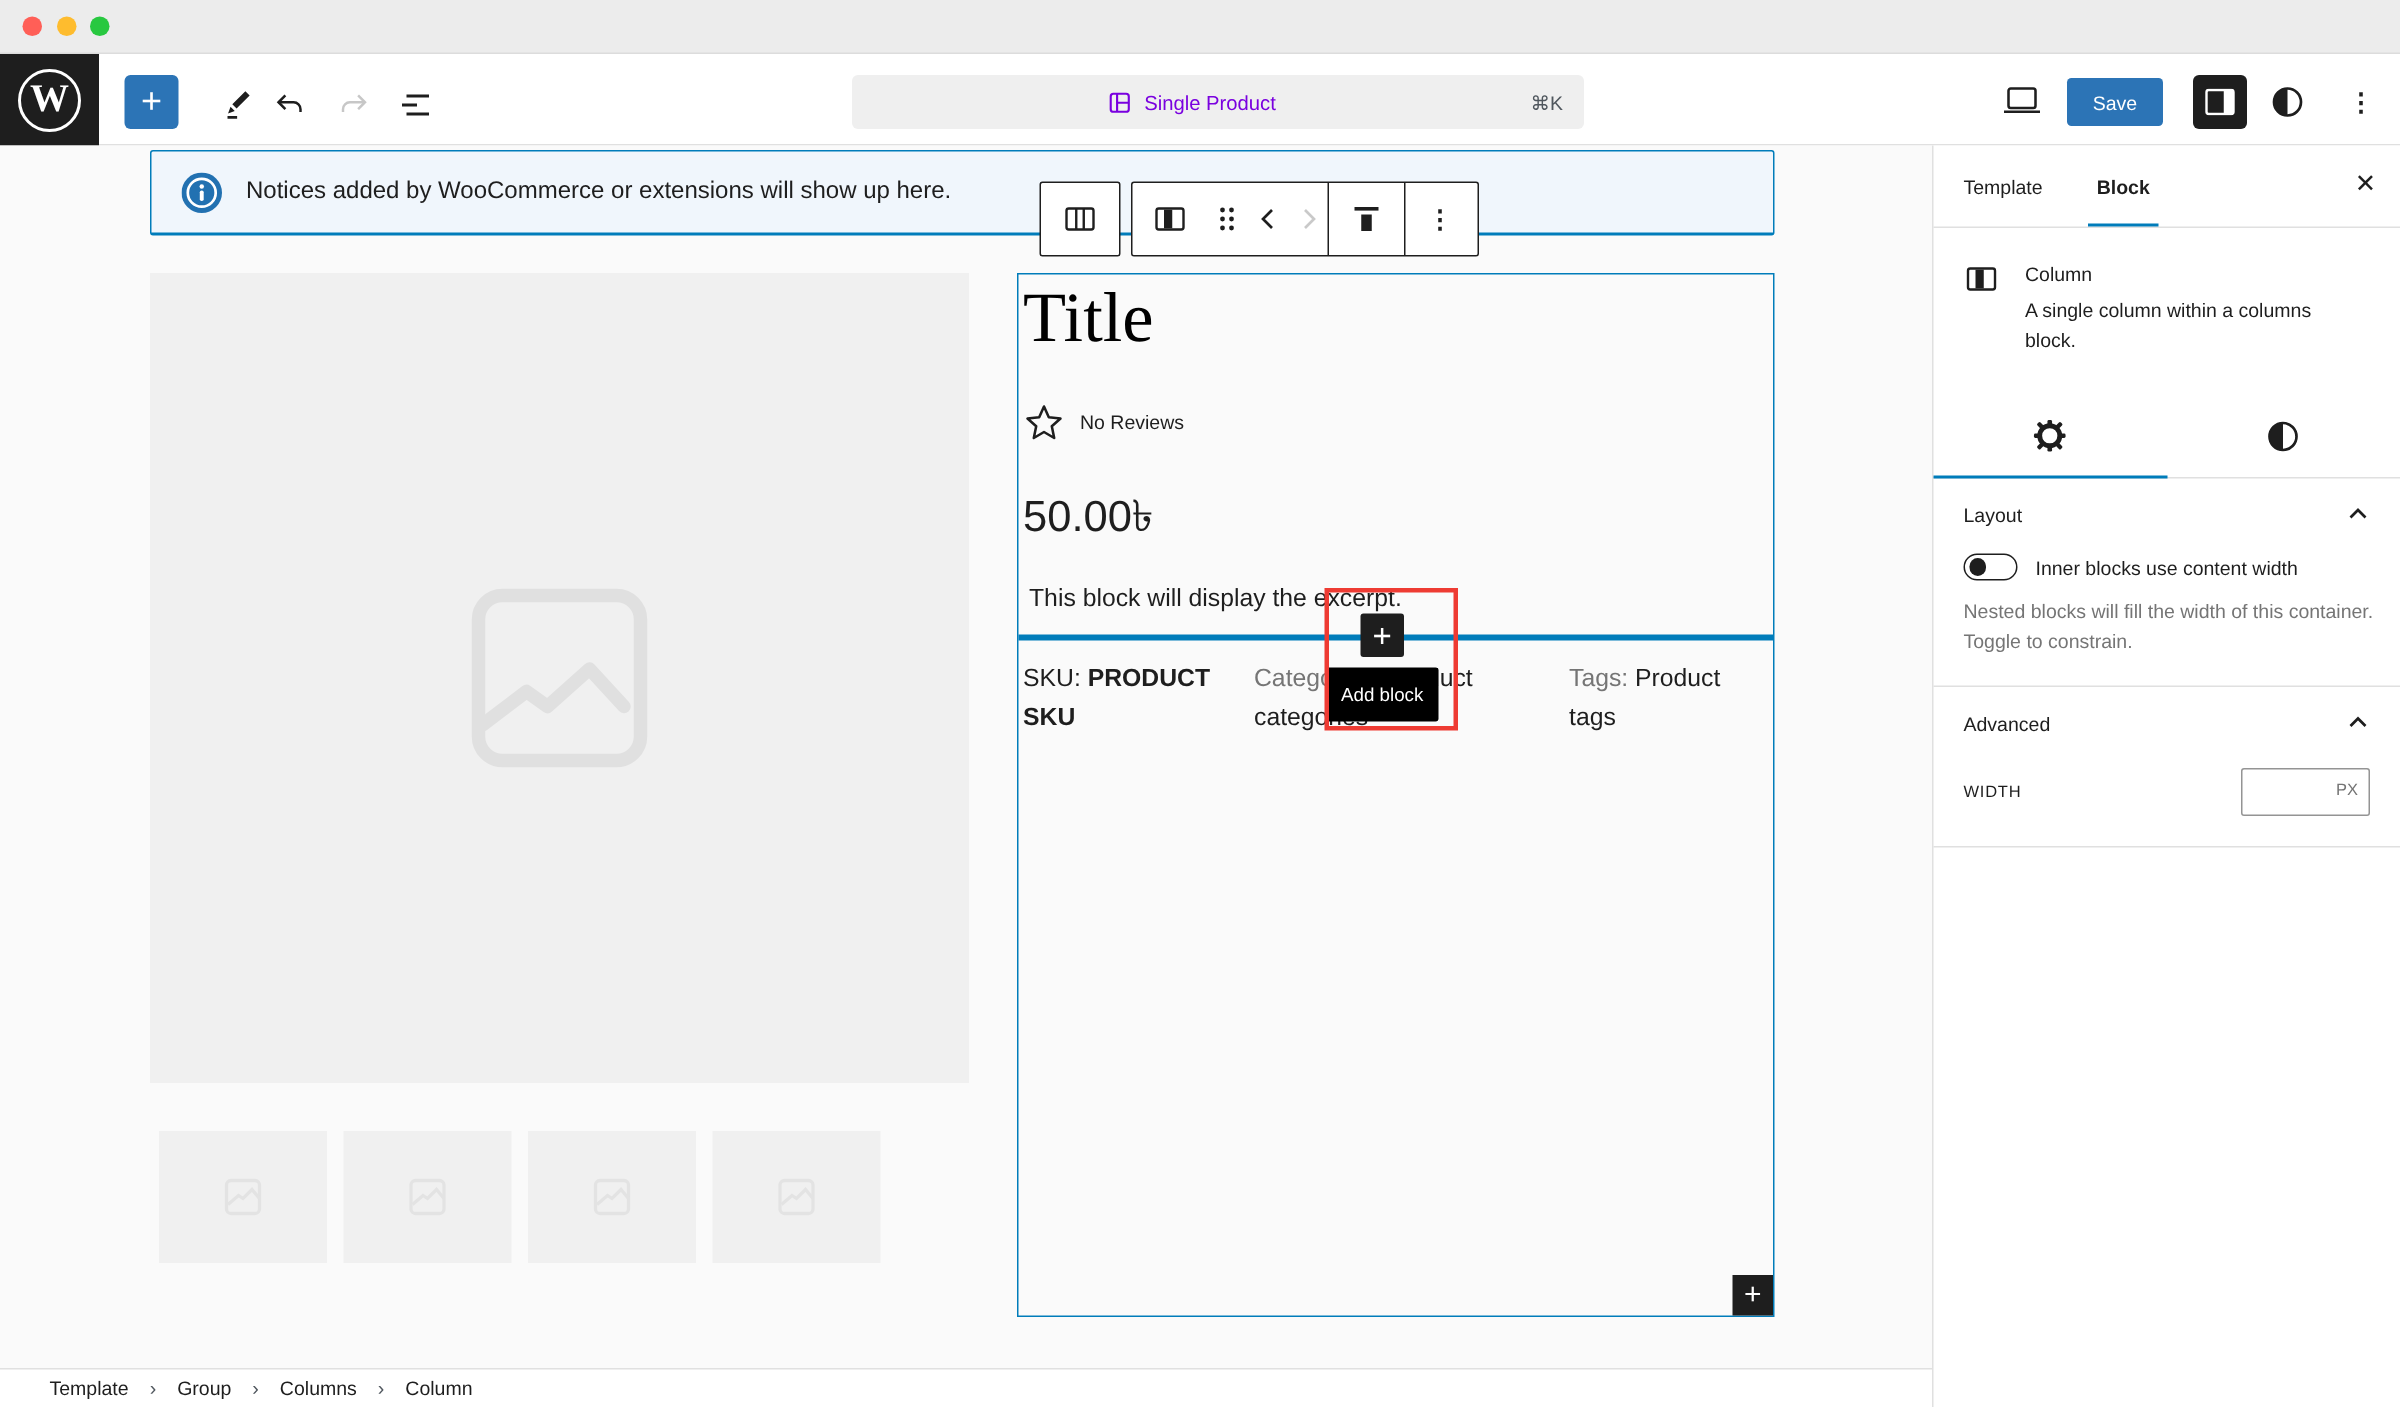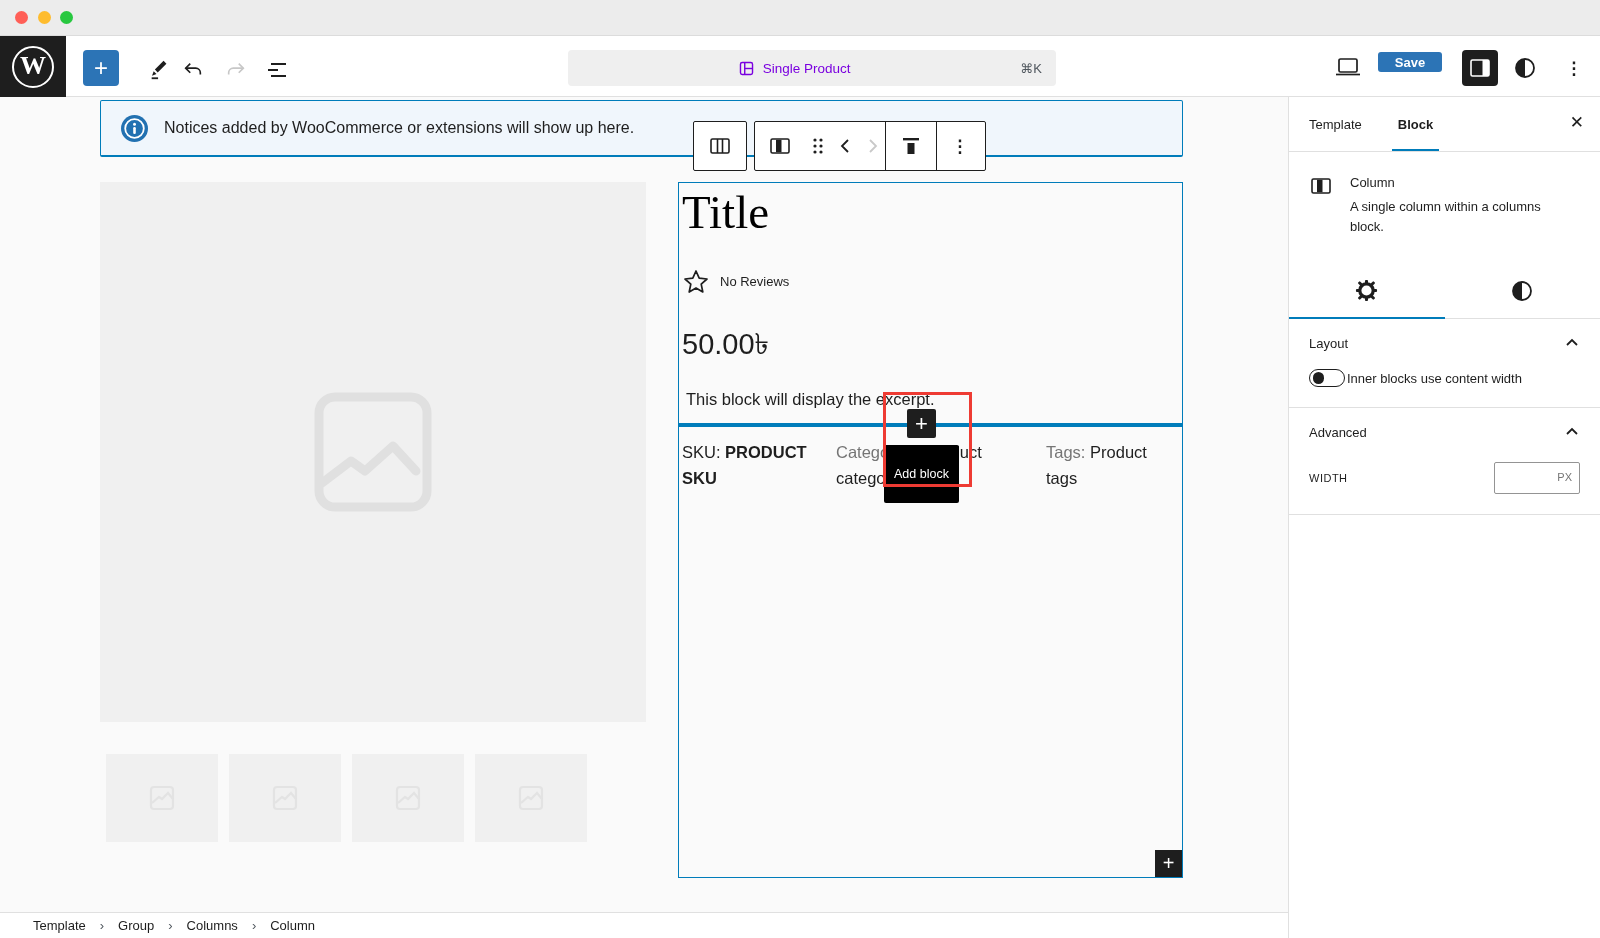--- a/index.html
+++ b/index.html
@@ -13,21 +13,21 @@
   
   #header { position:absolute; left:0; top:36px; width:1600px; height:61px; background:#fff; border-bottom:1px solid #e0e0e0; }
   #wp-logo { position:absolute; left:0; top:0; width:66px; height:61px; background:#1e1e1e; display:flex; align-items:center; justify-content:center; cursor:pointer; }
   #wp-logo .wmark { width:42px; height:42px; border:2.5px solid #fff; border-radius:50%; color:#fff; display:flex; align-items:center; justify-content:center; font-family:"Liberation Serif", serif; font-size:26px; font-weight:bold; line-height:1; padding-bottom:2px; }
   .hbtn { position:absolute; display:flex; align-items:center; justify-content:center; cursor:pointer; }
   #inserter { left:83px; top:14px; width:36px; height:36px; border-radius:4px; background:#2c74b6; color:#fff; font-size:24px; font-weight:300; }
   #doc-pill { position:absolute; left:568px; top:14px; width:488px; height:36px; background:#efefef; border-radius:4px; display:flex; align-items:center; cursor:pointer; }
   #doc-pill .doc-center { flex:1; display:flex; align-items:center; justify-content:center; gap:8px; }
   #doc-title { font-size:13.5px; font-weight:500; }
   #doc-shortcut { font-size:13px; color:#50575e; margin-right:14px; }
-  #save-btn { left:1378px; top:16px; width:64px; height:20px; background:#2c74b6; border-radius:3px; color:#fff; font-size:13px; font-weight:700; }
+  #save-btn { left:1378px; top:16px; width:64px; height:32px; background:#2c74b6; border-radius:3px; color:#fff; font-size:13px; font-weight:400; }
   #panel-toggle { left:1462px; top:14px; width:36px; height:36px; background:#1e1e1e; border-radius:4px; }
 
   
   #canvas { position:absolute; left:0; top:97px; width:1288px; height:815px; background:#fafafa; }
 
   #notice { position:absolute; left:100px; top:3px; width:1083px; height:57px; background:#f0f6fc;
     border:1.5px solid #007cba; border-bottom-width:2.5px; border-radius:2px;
     display:flex; align-items:center; padding-left:20px; gap:16px; }
   #notice-text { font-size:16px; }
 
@@ -50,21 +50,21 @@
   #price { position:absolute; left:3px; top:138px; font-size:29px; }
   #excerpt { position:absolute; left:7px; top:207px; font-size:16.5px; }
   .meta-col { position:absolute; top:256px; font-size:16.5px; line-height:26px; }
   .meta-label { color:#757575; }
   #meta-sku { left:3px; width:132px; color:#1e1e1e; }
   #meta-sku b { font-weight:bold; }
   #meta-cats { left:157px; width:154px; }
   #meta-tags { left:367px; width:114px; }
   #insert-line { position:absolute; left:0; right:0; top:240px; height:4px; background:#007cba; z-index:20; }
   #addblock-btn { position:absolute; left:228px; top:226px; width:29px; height:29px; background:#1e1e1e; border-radius:2px; color:#fff; display:flex; align-items:center; justify-content:center; font-size:22px; font-weight:300; z-index:30; cursor:pointer; }
-  #addblock-tip { position:absolute; left:205px; top:262px; background:#000; color:#fff; border-radius:2px; padding:22px 10px; font-size:12.5px; white-space:nowrap; z-index:30; }
+  #addblock-tip { position:absolute; left:205px; top:262px; background:#000; color:#fff; border-radius:2px; padding:11px 10px; font-size:12.5px; white-space:nowrap; z-index:30; }
   #annotation-box { position:absolute; left:204px; top:209px; width:89px; height:95px; border:3px solid #ee3b33; z-index:40; }
   #appender { position:absolute; right:0; bottom:0; width:27px; height:27px; background:#1e1e1e; color:#fff; display:flex; align-items:center; justify-content:center; font-size:20px; font-weight:300; z-index:20; cursor:pointer; }
 
   
   #breadcrumb { position:absolute; left:0; top:912px; width:1288px; height:26px; background:#fff; border-top:1px solid #e0e0e0; display:flex; align-items:center; gap:14px; padding-left:33px; }
   .bc-item { font-size:13px; cursor:pointer; }
   .bc-sep { color:#50575e; font-size:13px; }
 
   
   #sidebar { position:absolute; left:1288px; top:97px; width:312px; height:841px; background:#fff; border-left:1px solid #e0e0e0; }
@@ -78,21 +78,21 @@
   #sb-card .card-title { font-size:13px; font-weight:500; margin-top:3px; }
   #sb-card .card-desc { font-size:13px; line-height:1.55; margin-top:7px; width:212px; }
 
   #sb-icontabs { position:relative; height:56px; border-bottom:1px solid #e0e0e0; display:flex; margin-top:14px; }
   .sb-icontab { width:50%; display:flex; align-items:center; justify-content:center; cursor:pointer; position:relative; }
   .sb-icontab.active::after { content:""; position:absolute; left:0; right:0; bottom:-1px; height:2.5px; background:#007cba; }
 
   .sb-panel { border-bottom:1px solid #e0e0e0; padding:16px 20px 20px 20px; }
   .panel-head { display:flex; align-items:center; justify-content:space-between; cursor:pointer; }
   .panel-title { font-size:13px; font-weight:400; }
-  #toggle-row { display:flex; align-items:center; gap:2px; margin-top:18px;text-align:center; }
+  #toggle-row { display:flex; align-items:center; gap:12px; margin-top:18px;text-align:center; }
   #toggle { position:relative; width:36px; height:18px; border:1.5px solid #1e1e1e; border-radius:9px; background:#fff; cursor:pointer; flex:0 0 auto; }
   #toggle .knob { position:absolute; left:2.5px; top:1.8px; width:11.5px; height:11.5px; border-radius:50%; background:#1e1e1e; }
   #toggle-label { font-size:13px; }
   #layout-help { margin-top:11px; color:#757575; font-size:13px; line-height:1.5; width:276px; }
   #width-row { display:flex; align-items:center; justify-content:space-between; margin-top:22px; }
   #width-label { font-size:11px; font-weight:500; letter-spacing:.5px; }
   #width-wrap { position:relative; }
   #width-input { width:86px; height:32px; border:1px solid #949494; border-radius:2px; padding:0 28px 0 8px; font-size:13px; font-family:"Liberation Sans", sans-serif; background:#fff; }
   #width-unit { position:absolute; right:8px; top:9px; font-size:11px; color:#757575; }
 
@@ -355,20 +355,21 @@
       <svg width="16" height="16" viewBox="0 0 16 16" fill="none" stroke="#1e1e1e" stroke-width="1.8">
         <path d="M3 10 L8 5 L13 10"></path>
       </svg>
     </div>
     <div id="toggle-row">
       <span id="toggle">
           <span class="knob"></span>
         </span>
       <span id="toggle-label">Inner blocks use content width</span>
     </div>
+    <div id="layout-help">Nested blocks will fill the width of this container. Toggle to constrain.</div>
   </div>
 
   <div class="sb-panel">
     <div class="panel-head">
       <span class="panel-title">Advanced</span>
       <svg width="16" height="16" viewBox="0 0 16 16" fill="none" stroke="#1e1e1e" stroke-width="1.8">
         <path d="M3 10 L8 5 L13 10"></path>
       </svg>
     </div>
     <div id="width-row">

